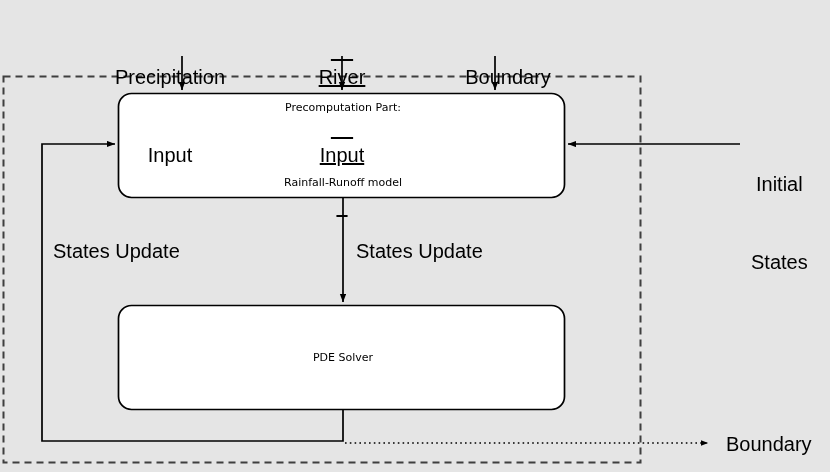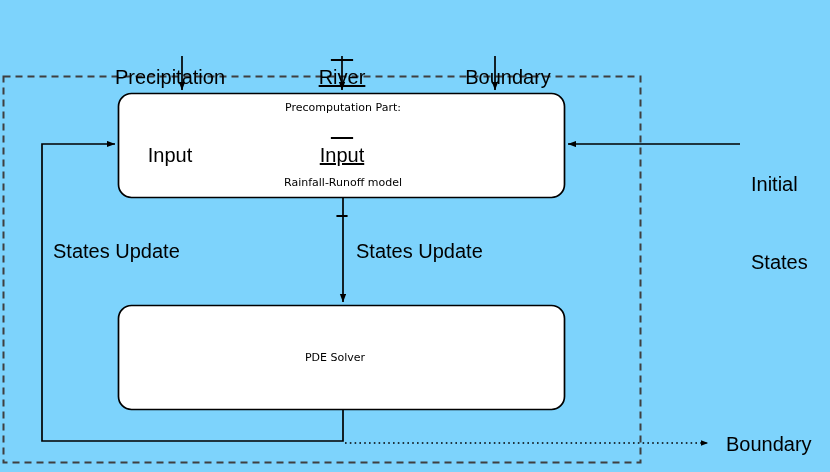--- a/index.html
+++ b/index.html
@@ -4,38 +4,39 @@
 <style>
   html, body {
     margin: 0;
     padding: 0;
     background: #ffffff;
   }
   #canvas {
     position: relative;
     width: 830px;
     height: 472px;
-    background: #7dd3fc;
+    background: #e5e5e5;
     overflow: hidden;
     font-family: "Liberation Sans", sans-serif;
   }
   #diagram-svg {
     position: absolute;
     left: 0;
     top: 0;
     width: 830px;
     height: 472px;
   }
   .lbl {
     position: absolute;
     font-family: "Liberation Sans", sans-serif;
     font-size: 20px;
     line-height: 26px;
     color: #000000;
     white-space: pre;
+    text-align: center;
   }
   .lbl-center {
     text-align: center;
     transform: translateX(-50%);
   }
   .node-text {
     position: absolute;
     font-family: "DejaVu Sans", sans-serif;
     font-size: 11px;
     line-height: 25px;
@@ -98,21 +99,21 @@
   <div class="lbl" style="left:751px; top:119px;">
     <div>Initial</div>
     <div>States</div>
   </div>
 
   <div class="node-text" style="left:343px; top:145px; width:420px;">
     <div>Precomputation Part:</div>
     <div>Rainfall-Runoff model</div>
   </div>
 
-  <div class="node-text" style="left:335px; top:357px; width:420px;">
+  <div class="node-text" style="left:343px; top:357px; width:420px;">
     <div>PDE Solver</div>
   </div>
 
   <div class="lbl" style="left:53px; top:238px;">States Update</div>
 
   <div class="lbl" style="left:356px; top:238px;">States Update</div>
 
   <div class="lbl" style="left:726px; top:431px;">Boundary</div>
 
 </div>

